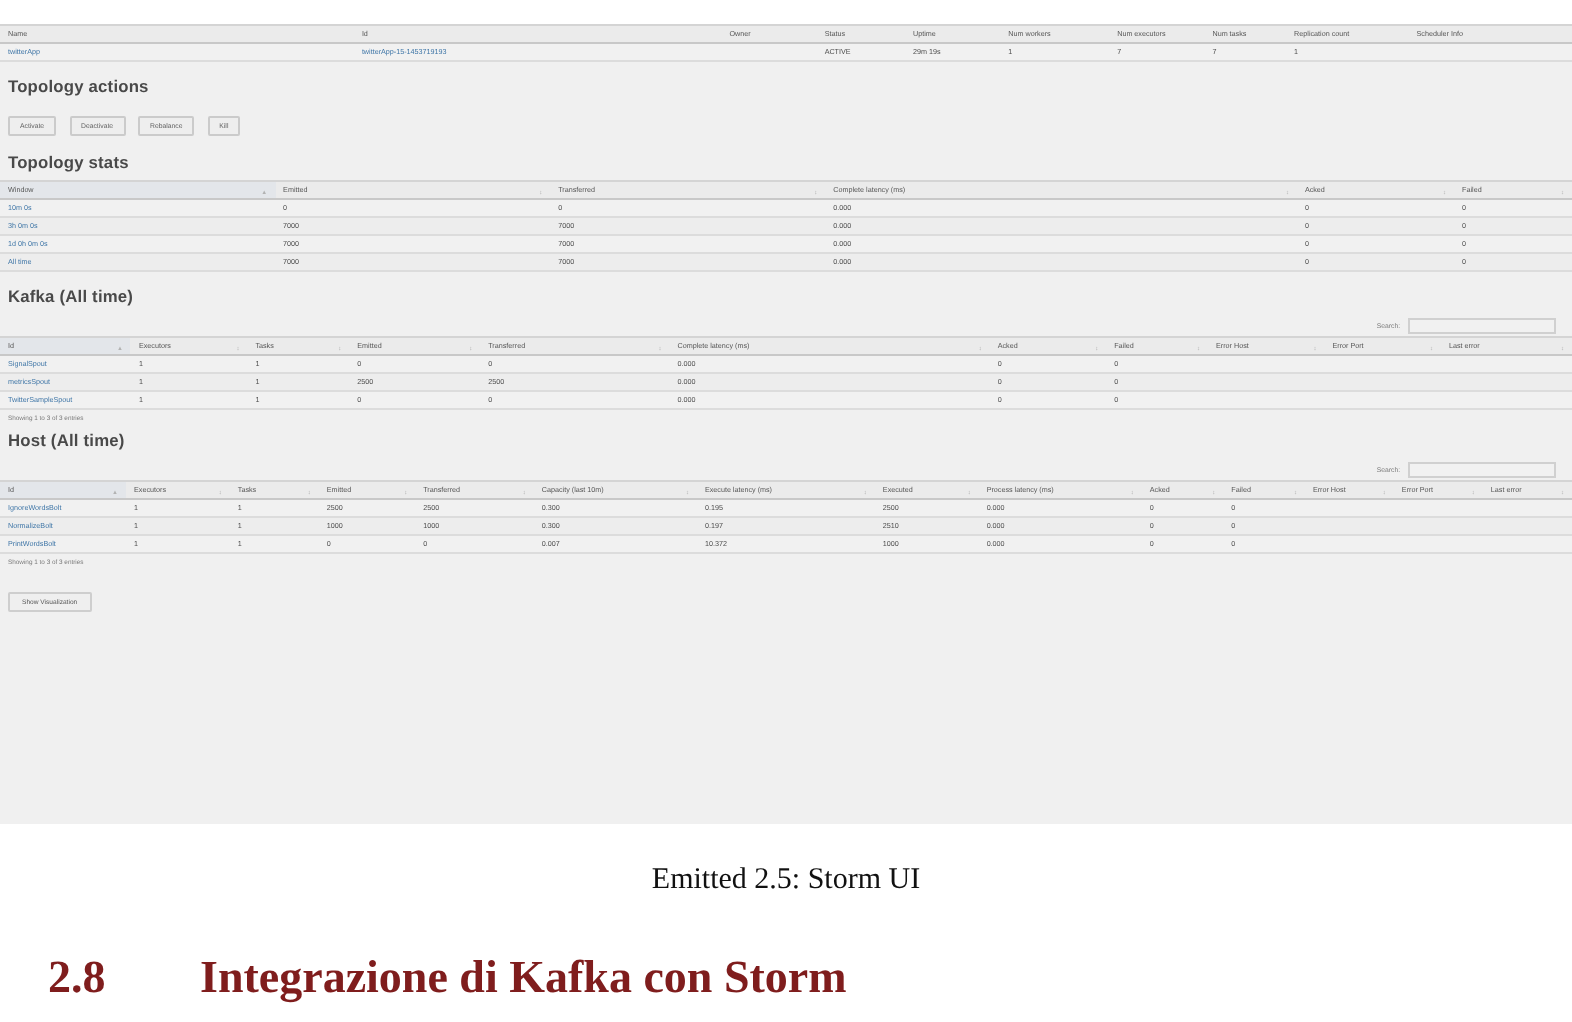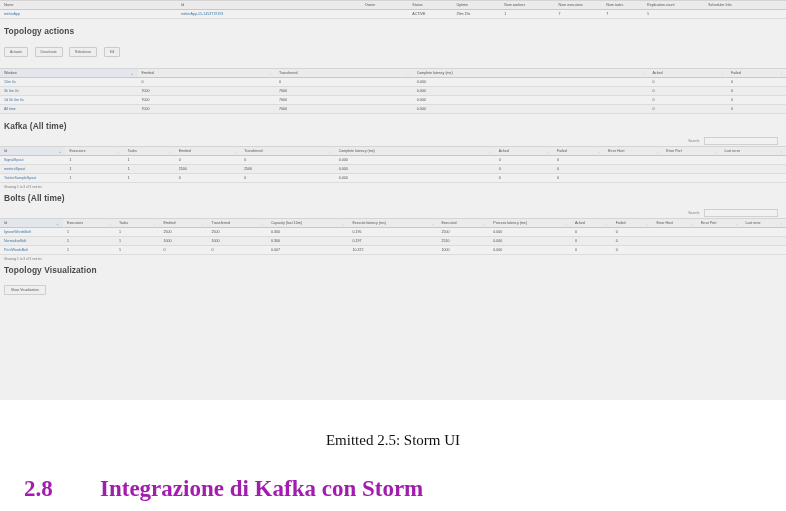--- a/index.html
+++ b/index.html
@@ -6,21 +6,21 @@
   body{
     width:786px;height:511px;
     background:#ffffff;
     font-family:"Liberation Sans", sans-serif;
     color:#2b2b2b;
     overflow:hidden;
     position:relative;
   }
   
   #storm-ui{
-    position:absolute;left:0;top:0;width:786px;height:400px;
+    position:absolute;left:0;top:12px;width:786px;height:400px;
     background:#fdfdfd;
     filter:blur(0.35px) contrast(0.82) brightness(1.04);
     -webkit-font-smoothing:none;
   }
   .tbl{width:100%;border-collapse:collapse;table-layout:fixed;}
   .tbl th{
     font-size:3.6px;font-weight:normal;color:#4a4a4a;
     text-align:left;padding:2px 0 2px 4px;
     background:#f7f7f7;border-top:0.6px solid #dddddd;
     border-bottom:0.7px solid #cfcfcf;
@@ -70,21 +70,21 @@
   .sp-xs{height:2px;}
 
   
   #caption{
     position:absolute;left:0;top:432px;width:786px;text-align:center;
     font-family:"Liberation Serif", serif;font-size:15px;color:#111;
   }
   #sec-heading{
     position:absolute;left:24px;top:476px;width:740px;
     font-family:"Liberation Serif", serif;font-weight:bold;
-    font-size:23px;color:#a21caf;white-space:nowrap;
+    font-size:23px;color:#7f1d1d;white-space:nowrap;
     overflow:hidden;
   }
   #sec-heading .num{display:inline-block;width:76px;}
 </style>
 </head>
 <body>
 
 <div id="storm-ui">
 
   <table class="tbl">
@@ -137,20 +137,23 @@
     <div class="btnbar">
       <span class="btn">Activate</span>
       <span class="btn">Deactivate</span>
       <span class="btn">Rebalance</span>
       <span class="btn">Kill</span>
     </div>
   </div>
 
   <div class="sp"></div>
 
+  <div class="wrap">
+    <div class="section-h">Topology stats</div>
+  </div>
   <div class="sp-sm"></div>
   <table class="tbl">
     <colgroup>
       <col style="width:17.5%">
         <col style="width:17.5%">
         <col style="width:17.5%">
       <col style="width:30%">
         <col style="width:10%">
         <col style="width:7.5%">
     </colgroup>
@@ -279,21 +282,21 @@
         <td></td>
         <td></td>
       </tr>
     </tbody>
   </table>
   <div class="showing">Showing 1 to 3 of 3 entries</div>
 
   <div class="sp-sm"></div>
 
   <div class="wrap">
-    <div class="section-h">Bolts (All time)</div>
+    <div class="section-h">Host (All time)</div>
   </div>
   <div class="sp-sm"></div>
   <div class="searchrow">
     <span class="lbl">Search:</span>
     <span class="searchbox"></span>
   </div>
   <table class="tbl">
     <colgroup>
       <col style="width:8.5%">
         <col style="width:7%">
@@ -377,21 +380,20 @@
         <td></td>
         <td></td>
       </tr>
     </tbody>
   </table>
   <div class="showing">Showing 1 to 3 of 3 entries</div>
 
   <div class="sp-sm"></div>
 
   <div class="wrap">
-    <div class="section-h">Topology Visualization</div>
     <div class="sp-xs"></div>
     <span class="vizbtn">Show Visualization</span>
   </div>
 
 </div>
 
 <div id="caption">Emitted 2.5: Storm UI</div>
 
 <div id="sec-heading">
   <span class="num">2.8</span><span>Integrazione di Kafka con Storm</span>

